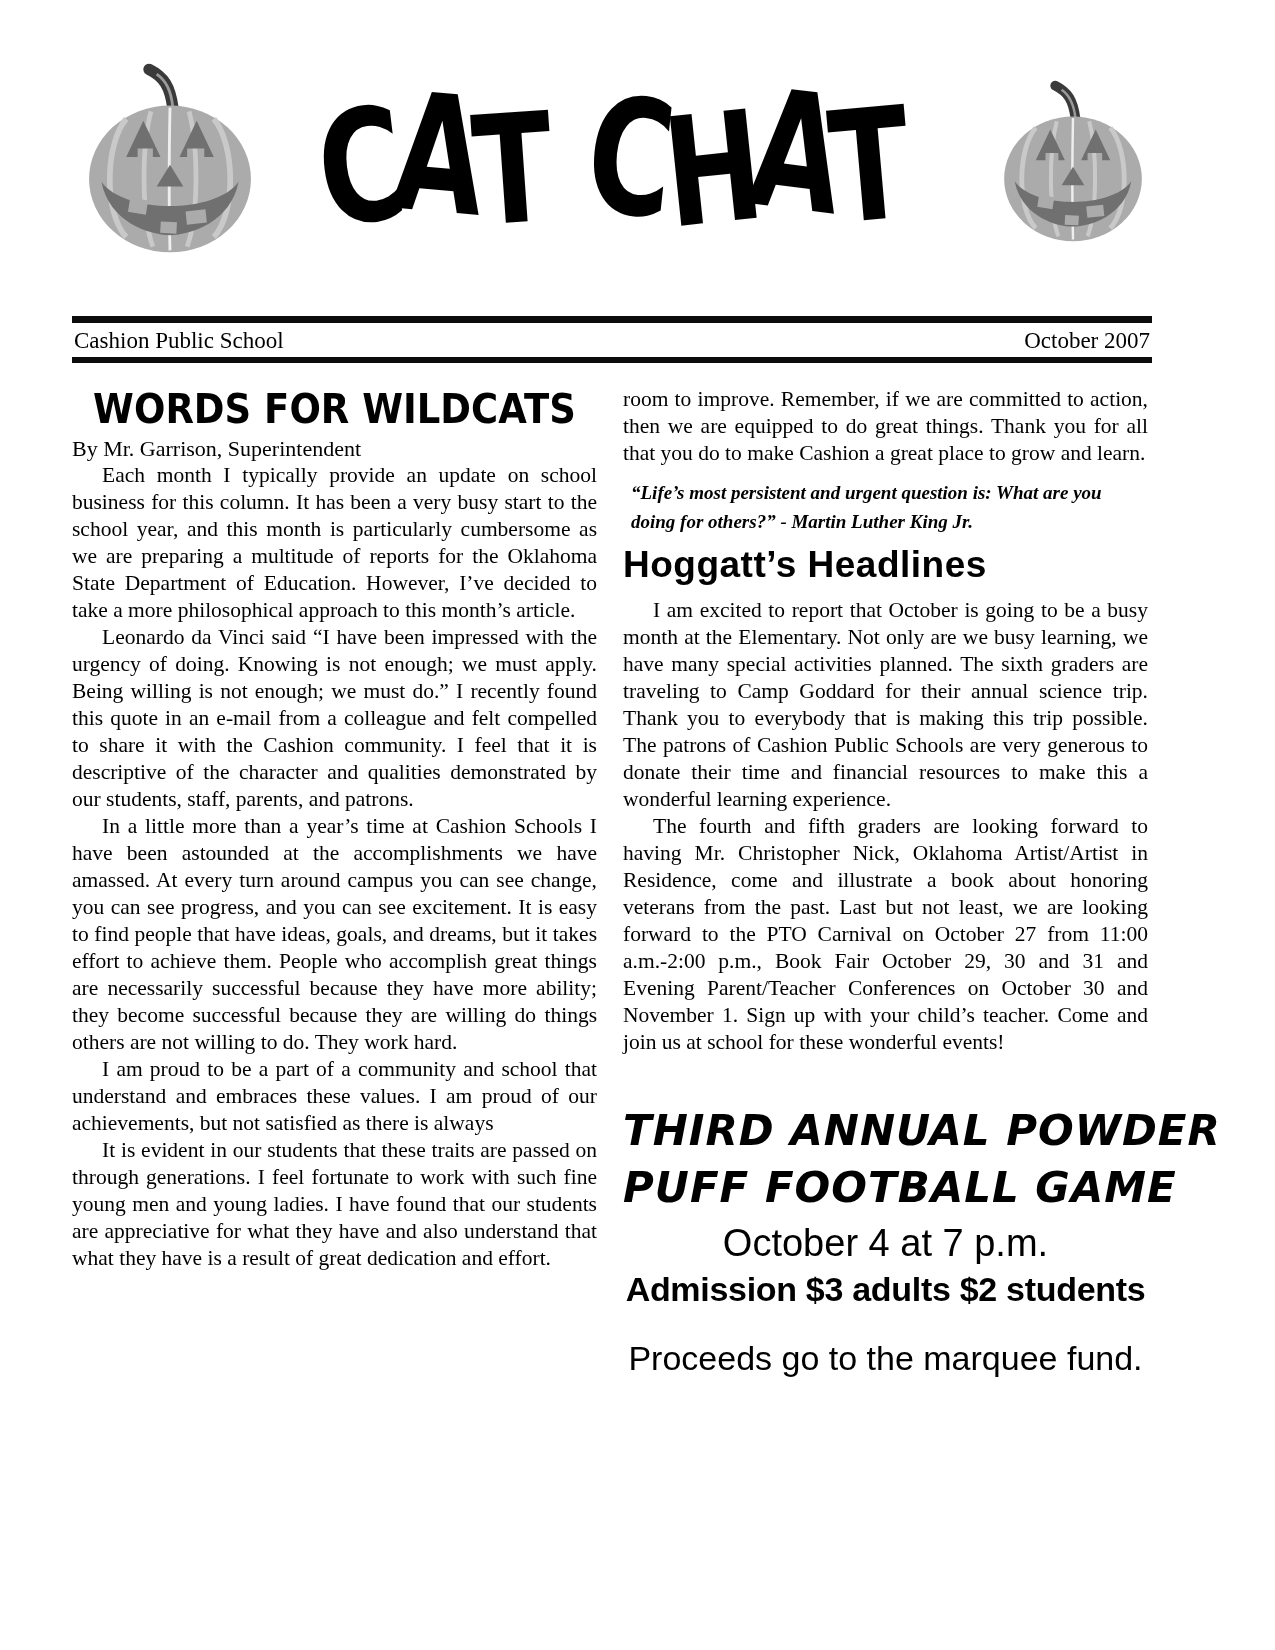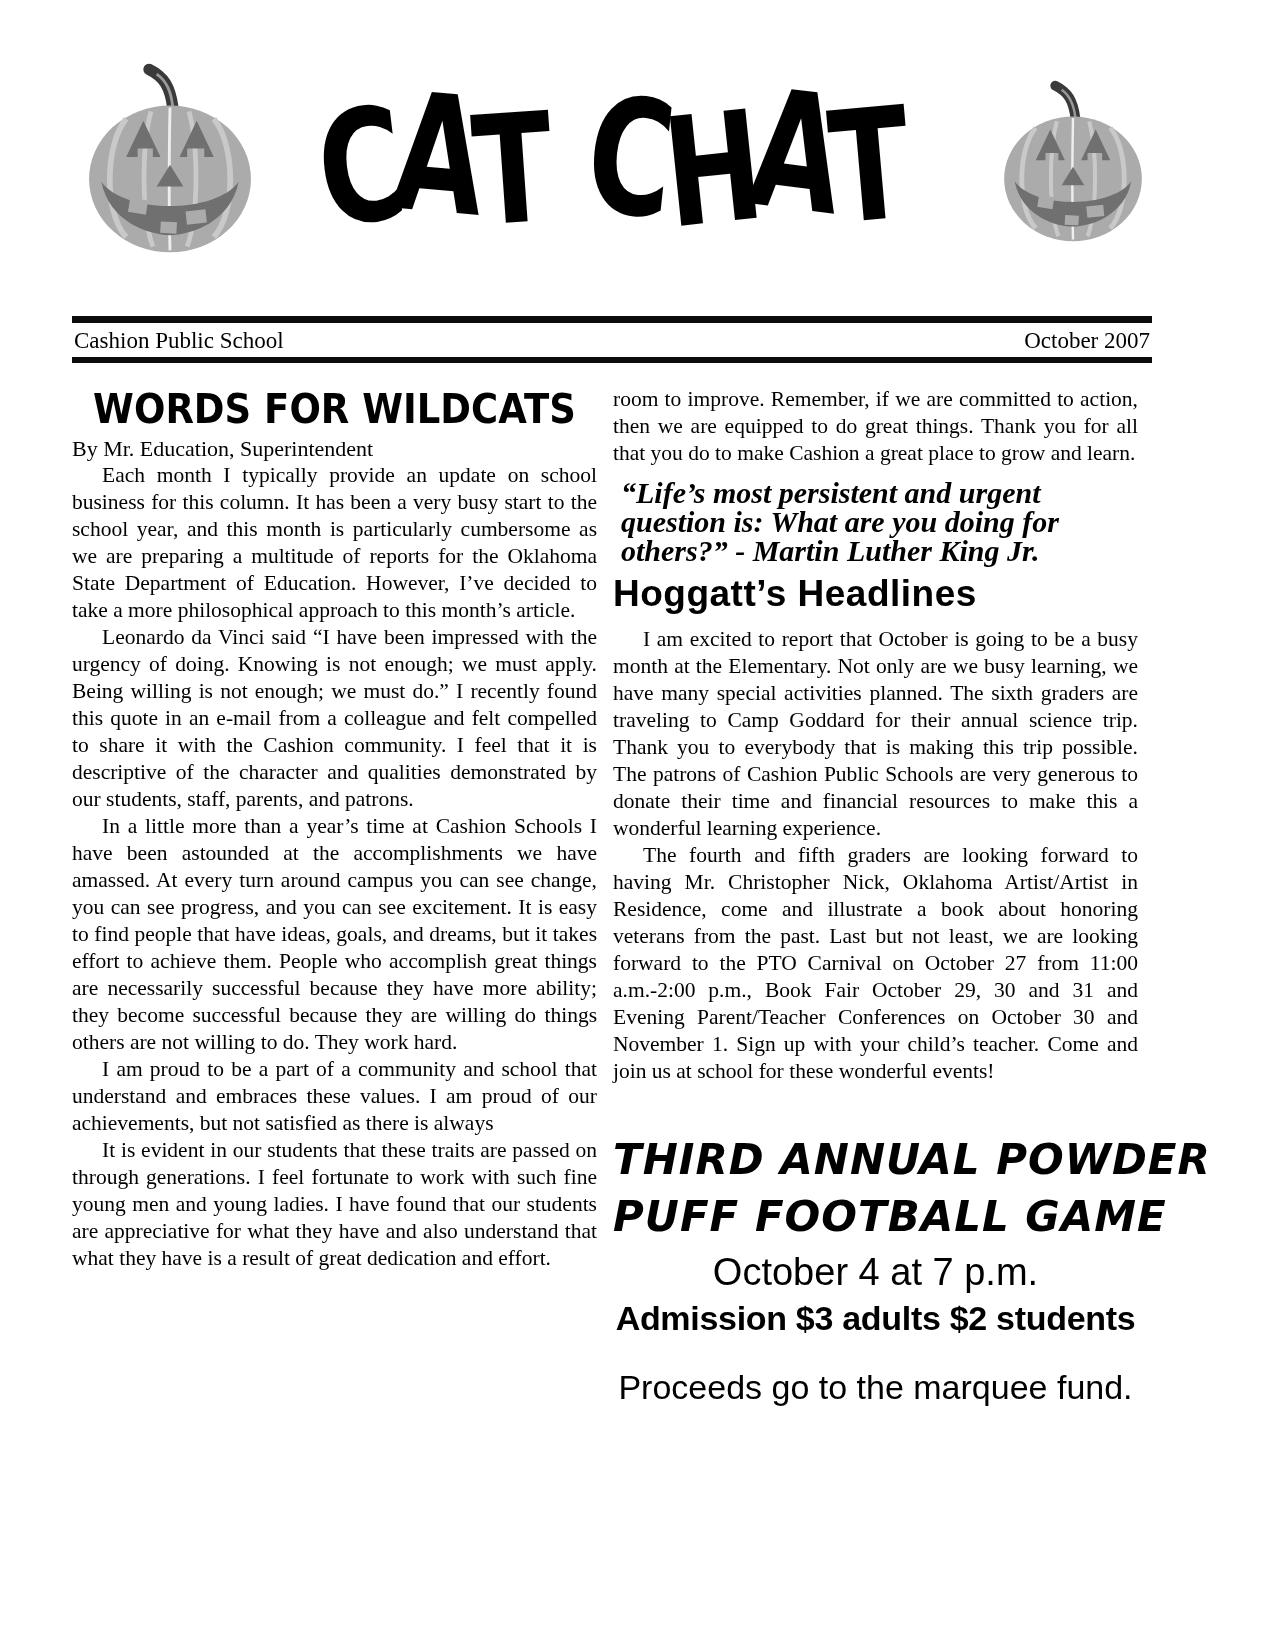--- a/index.html
+++ b/index.html
@@ -39,38 +39,38 @@
     border-top:7px solid #0c0c0c; border-bottom:6px solid #0c0c0c;
     padding:5px 2px 3px 2px;
     display:flex; justify-content:space-between; align-items:baseline;
     font-size:23px;
     text-align:center;
   }
 
   
   .columns {
     position:absolute; left:72px; top:386px; width:1076px;
-    display:flex; gap:16px;
+    display:flex; gap:26px;
   }
   .col { width:525px; }
 
   .words-title {
     font-family:"DejaVu Sans", sans-serif; font-weight:900;
     font-size:37px; text-align:center; margin:0 0 6px 0;
     letter-spacing:0px; transform:scaleY(1.08); transform-origin:top center;
   }
   .byline { font-size:22px; line-height:27px; margin:0; }
   p.body-par {
     font-size:21.5px; line-height:27px; text-align:justify;
     margin:0; text-indent:30px;
   }
   p.noindent { text-indent:0; }
 
   .quote {
-    font-size:30px; line-height:29px; font-weight:bold; font-style:italic;
+    font-size:19px; line-height:29px; font-weight:bold; font-style:italic;
     margin:11px 0 0 8px;
   }
   .headlines-title {
     font-family:"Liberation Sans", sans-serif; font-weight:bold;
     font-size:37px; line-height:40px; margin:9px 0 12px 0; letter-spacing:0.5px;
   }
 
   
   .announcement { margin-top:46px; text-align:center; }
   .pp-title {
@@ -136,21 +136,21 @@
 
 <div class="header-band">
   <span>Cashion Public School</span>
   <span>October 2007</span>
 </div>
 
 <div class="columns">
 
   <div class="col">
     <h1 class="words-title">WORDS FOR WILDCATS</h1>
-    <p class="byline">By Mr. Education, Superintendent</p>
+    <p class="byline">By Mr. Garrison, Superintendent</p>
     <p class="body-par">Each month I typically provide an update on school business for this column.  It has been a very busy start to the school year, and this month is particularly cumbersome as we are preparing a multitude of reports for the Oklahoma State Department of Education.  However, I’ve decided to take a more philosophical approach to this month’s article.</p>
     <p class="body-par">Leonardo da Vinci said “I have been impressed with the urgency of doing.  Knowing is not enough; we must apply.  Being willing is not enough; we must do.”  I recently found this quote in an e-mail from a colleague and felt compelled to share it with the Cashion community.  I feel that it is descriptive of the character and qualities demonstrated by our students, staff, parents, and patrons.</p>
     <p class="body-par">In a little more than a year’s time at Cashion Schools I have been astounded at the accomplishments we have amassed.  At every turn around campus you can see change, you can see progress, and you can see excitement.  It is easy to find people that have ideas, goals, and dreams, but it takes effort to achieve them.  People who accomplish great things are necessarily successful because they have more ability; they become successful because they are willing do things others are not willing to do.  They work hard.</p>
     <p class="body-par">I am proud to be a part of a community and school that understand and embraces these values.  I am proud of our achievements, but not satisfied as there is always</p>
     <p class="body-par">It is evident in our students that these traits are passed on through generations.  I feel fortunate to work with such fine young men and young ladies.  I have found that our students are appreciative for what they have and also understand that what they have is a result of great dedication and effort.</p>
   </div>
 
   <div class="col">
     <p class="body-par noindent">room to improve.  Remember, if we are committed to action, then we are equipped to do great things.  Thank you for all that you do to make Cashion a great place to grow and learn.</p>
     <p class="quote">“Life’s most persistent and urgent question is: What are you doing for others?” - Martin Luther King Jr.</p>

